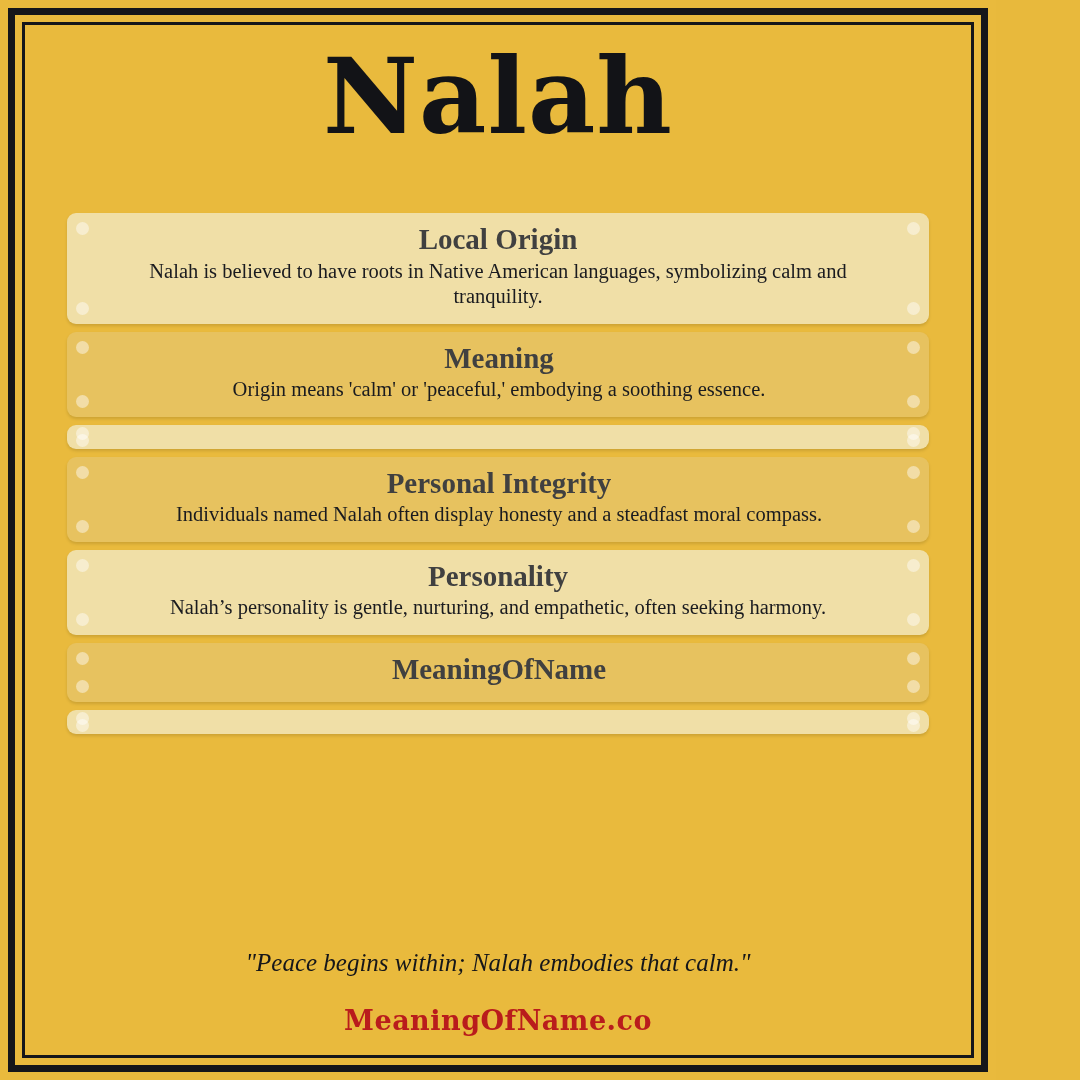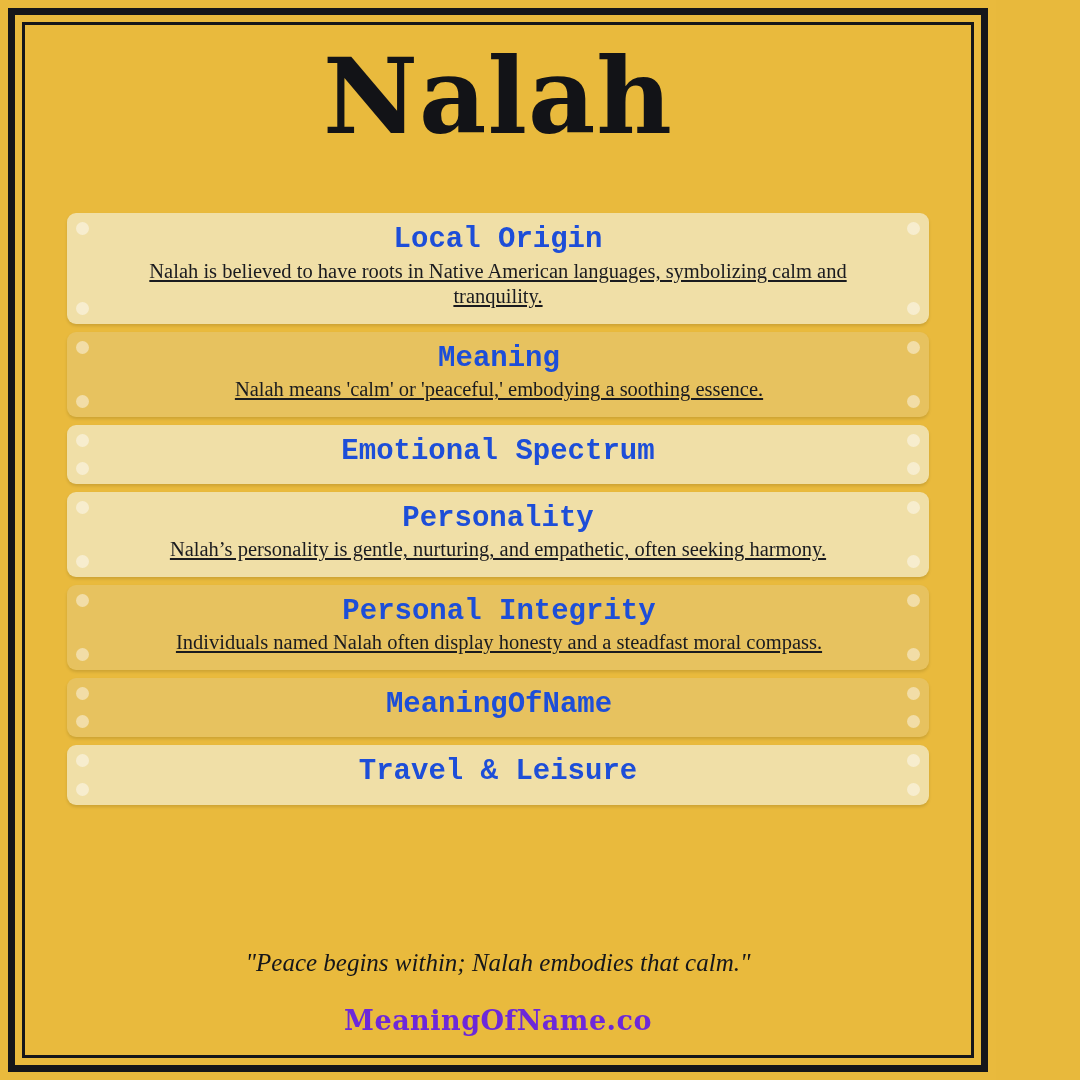--- a/index.html
+++ b/index.html
@@ -98,56 +98,55 @@
     height: 13px;
     border-radius: 50%;
     background: rgba(255, 255, 255, 0.45);
   }
   .rivet.tl { left: 9px;  top: 9px; }
   .rivet.tr { right: 9px; top: 9px; }
   .rivet.bl { left: 9px;  bottom: 9px; }
   .rivet.br { right: 9px; bottom: 9px; }
 
   .card-title {
-    font-family: Liberation Mono, monospace;
+    font-family: Liberation Serif, serif;
     font-weight: bold;
     font-size: 29px;
     line-height: 1.15;
-    color: #1d4ed8;
+    color: #404040;
     margin: 0 0 2px 0;
     text-align: center;
   }
   .card-text {
     font-family: "Liberation Serif", serif;
     font-size: 20.5px;
     line-height: 1.25;
     color: #1a1b1f;
     margin: 0;
-    text-decoration: underline;
   }
 
   .footer {
     margin-top: auto;
     width: 100%;
     text-align: center;
     padding-bottom: 14px;
   }
   .quote {
     font-family: "Liberation Serif", serif;
     font-style: italic;
     font-size: 25px;
     color: #15161a;
     margin: 0 0 28px 0;
   }
   .brand {
     font-family: "DejaVu Serif", serif;
     font-weight: bold;
     font-size: 27px;
     letter-spacing: 0.5px;
-    color: #6d28d9;
+    color: #b91c1c;
     margin: 0;
   }
 </style>
 </head>
 <body>
 
 <div class="poster">
   <div class="frame-outer"></div>
   <div class="frame-inner"></div>
 
@@ -165,63 +164,61 @@
         <div class="card-title">Local Origin</div>
         <div class="card-text">Nalah is believed to have roots in Native American languages, symbolizing calm and tranquility.</div>
       </div>
 
       <div class="card dark">
         <span class="rivet tl"></span>
         <span class="rivet tr"></span>
         <span class="rivet bl"></span>
         <span class="rivet br"></span>
         <div class="card-title">Meaning</div>
-        <div class="card-text">Nalah means 'calm' or 'peaceful,' embodying a soothing essence.</div>
-      </div>
-
-      <div class="card light">
-        <span class="rivet tl"></span>
-        <span class="rivet tr"></span>
-        <span class="rivet bl"></span>
-        <span class="rivet br"></span>
-        <div class="card-title">Emotional Spectrum</div>
+        <div class="card-text">Origin means 'calm' or 'peaceful,' embodying a soothing essence.</div>
+      </div>
+
+      <div class="card light">
+        <span class="rivet tl"></span>
+        <span class="rivet tr"></span>
+        <span class="rivet bl"></span>
+        <span class="rivet br"></span>
+      </div>
+
+      <div class="card dark">
+        <span class="rivet tl"></span>
+        <span class="rivet tr"></span>
+        <span class="rivet bl"></span>
+        <span class="rivet br"></span>
+        <div class="card-title">Personal Integrity</div>
+        <div class="card-text">Individuals named Nalah often display honesty and a steadfast moral compass.</div>
       </div>
 
       <div class="card light">
         <span class="rivet tl"></span>
         <span class="rivet tr"></span>
         <span class="rivet bl"></span>
         <span class="rivet br"></span>
         <div class="card-title">Personality</div>
         <div class="card-text">Nalah’s personality is gentle, nurturing, and empathetic, often seeking harmony.</div>
       </div>
 
       <div class="card dark">
         <span class="rivet tl"></span>
         <span class="rivet tr"></span>
         <span class="rivet bl"></span>
         <span class="rivet br"></span>
-        <div class="card-title">Personal Integrity</div>
-        <div class="card-text">Individuals named Nalah often display honesty and a steadfast moral compass.</div>
-      </div>
-
-      <div class="card dark">
-        <span class="rivet tl"></span>
-        <span class="rivet tr"></span>
-        <span class="rivet bl"></span>
-        <span class="rivet br"></span>
         <div class="card-title">MeaningOfName</div>
       </div>
 
       <div class="card light">
         <span class="rivet tl"></span>
         <span class="rivet tr"></span>
         <span class="rivet bl"></span>
         <span class="rivet br"></span>
-        <div class="card-title">Travel &amp; Leisure</div>
       </div>
 
     </div>
 
     <div class="footer">
       <p class="quote">"Peace begins within; Nalah embodies that calm."</p>
       <p class="brand">MeaningOfName.co</p>
     </div>
 
   </div>

